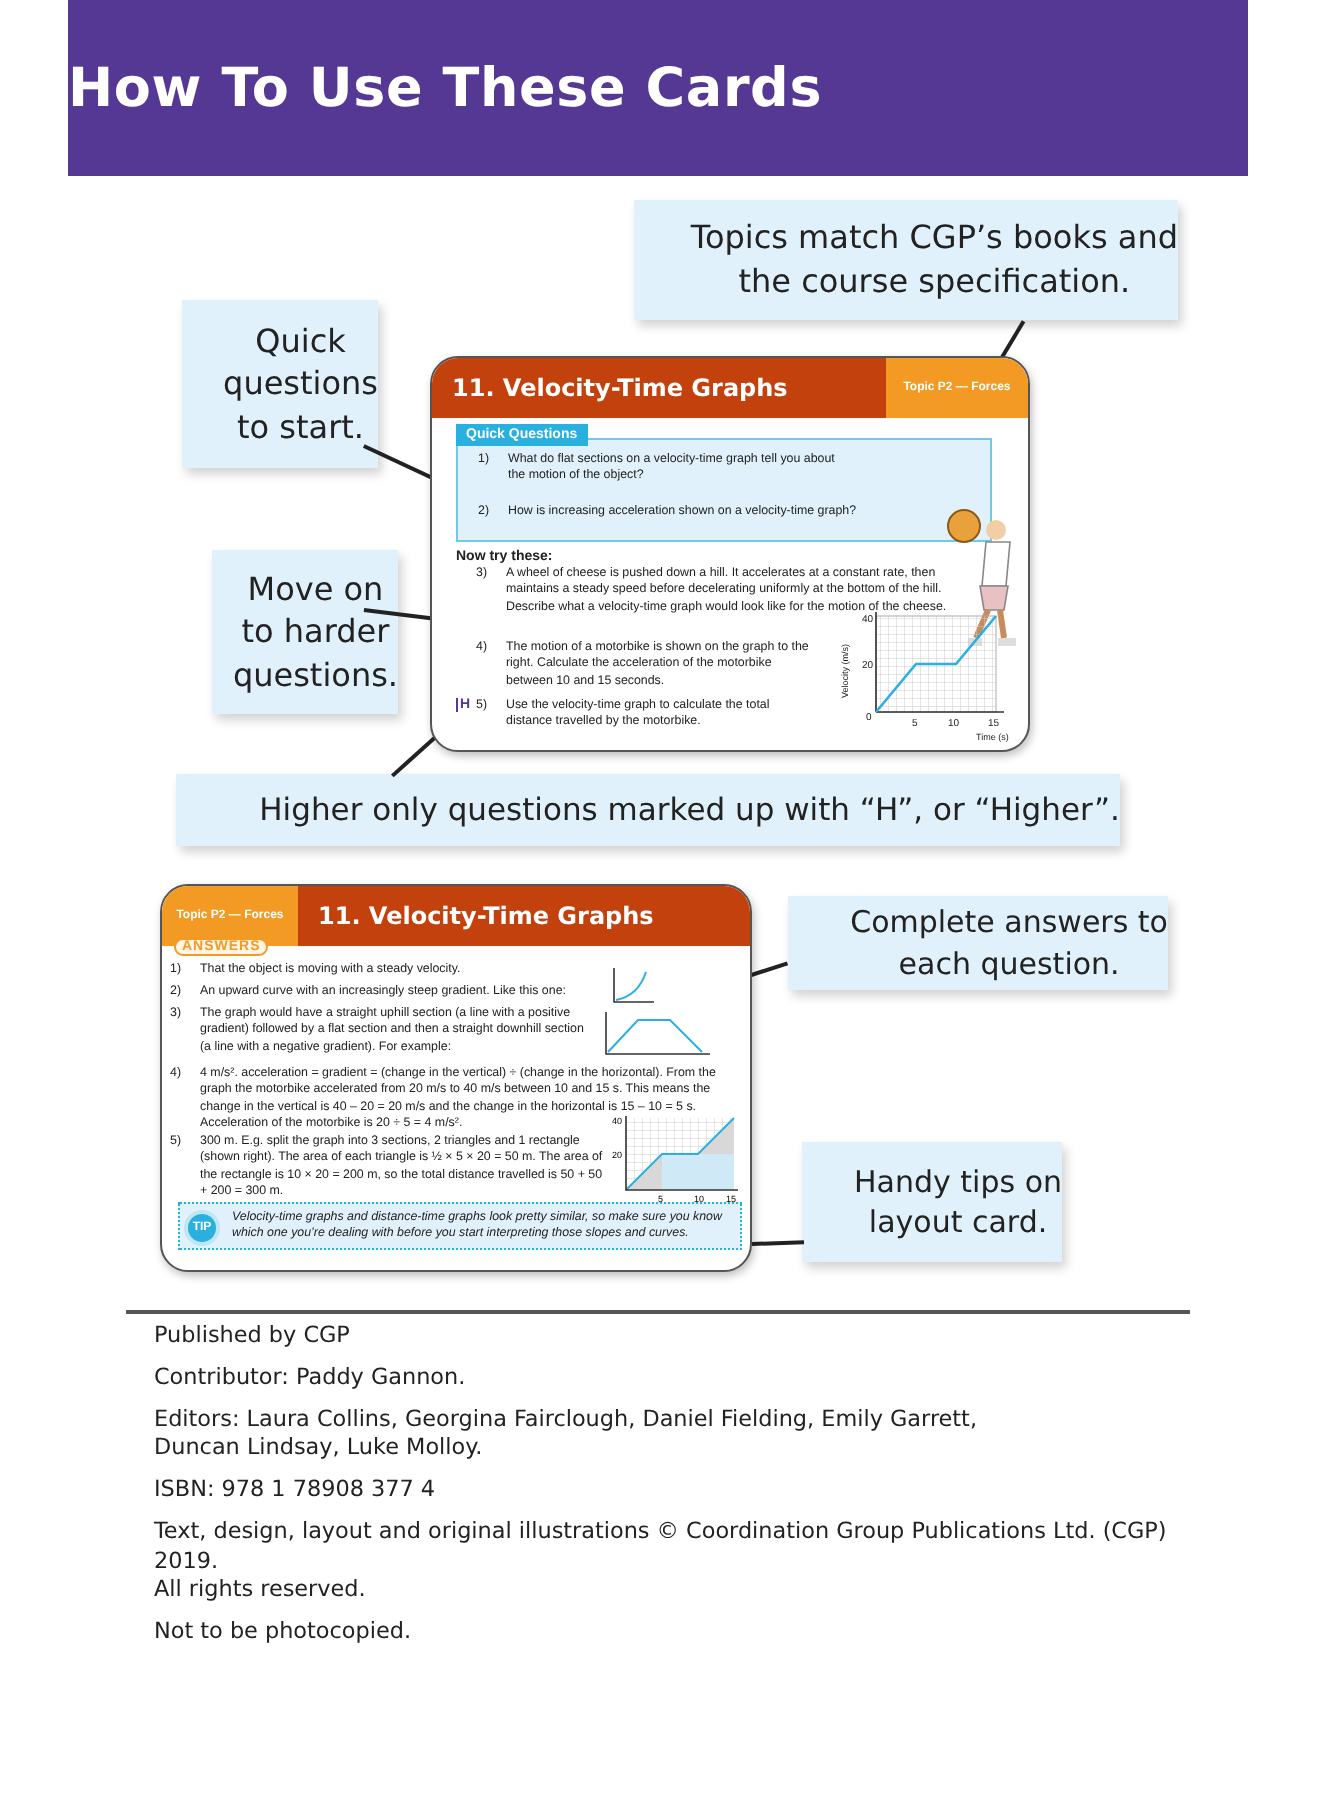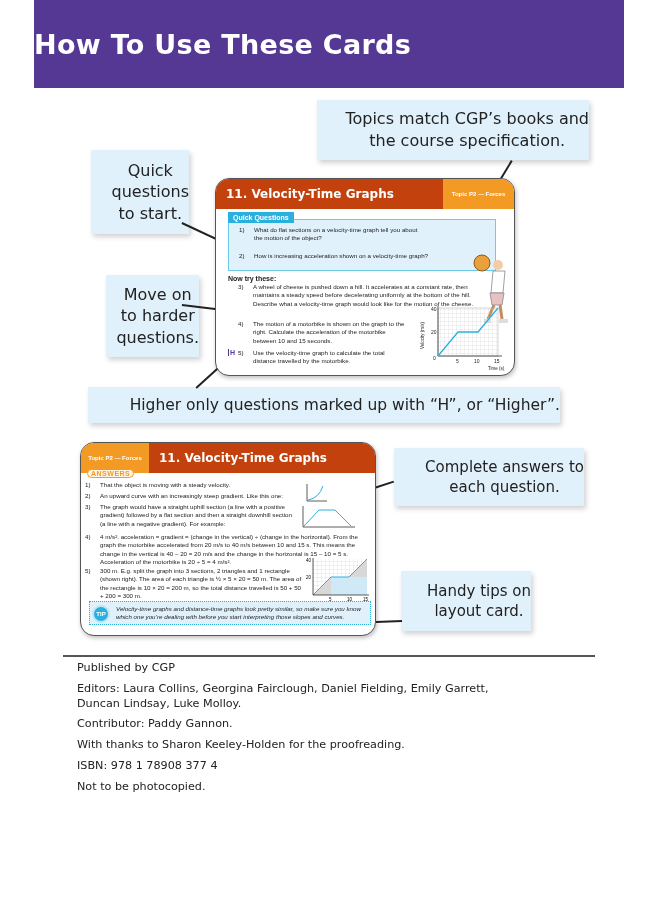--- a/index.html
+++ b/index.html
@@ -43,21 +43,21 @@
 to start.</span>
   </div>
 <div class="callout" style="left:88px;top:275px;width:93px;height:82px;font-size:16px;margin-left:18px;">
     <span>Move on
 to harder
 questions.</span>
   </div>
 <div class="callout" style="left:88px;top:387px;width:472px;height:36px;font-size:15.5px;">
     <span>Higher only questions marked up with “H”, or “Higher”.</span>
   </div>
-<div class="callout" style="left:394px;top:448px;width:190px;height:58px;font-size:15px;">
+<div class="callout" style="left:394px;top:448px;width:190px;height:47px;font-size:15px;">
     <span>Complete answers to
 each question.</span>
   </div>
 <div class="callout" style="left:401px;top:571px;width:130px;height:60px;font-size:15px;">
     <span>Handy tips on
 layout card.</span>
   </div>
 
 <div class="line" style="left:182px;top:222px;width:70px;transform:rotate(25deg);"></div>
 <div class="line" style="left:182px;top:304px;width:50px;transform:rotate(7deg);"></div>
@@ -183,19 +183,20 @@
   </svg>
   <div class="tip-box">
     <div class="tip-icon">TIP</div>
     <div class="small" style="position:absolute;left:26px;top:3px;width:250px;font-style:italic;">Velocity-time graphs and distance-time graphs look pretty similar, so make sure you know which one you’re dealing with before you start interpreting those slopes and curves.</div>
   </div>
 </div>
 
 <div class="footer-rule"></div>
 <div class="footer">
   <p>Published by CGP</p>
+  <p>Contributor: Paddy Gannon.</p>
   <p>Editors: Laura Collins, Georgina Fairclough, Daniel Fielding, Emily Garrett,
 Duncan Lindsay, Luke Molloy.</p>
-  <p>Contributor: Paddy Gannon.</p>
-  <p>With thanks to Sharon Keeley-Holden for the proofreading.</p>
   <p>ISBN:  978 1 78908 377 4</p>
+  <p>Text, design, layout and original illustrations © Coordination Group Publications Ltd. (CGP) 2019.
+All rights reserved.</p>
   <p>Not to be photocopied.</p>
 </div>
 
 </body></html>

